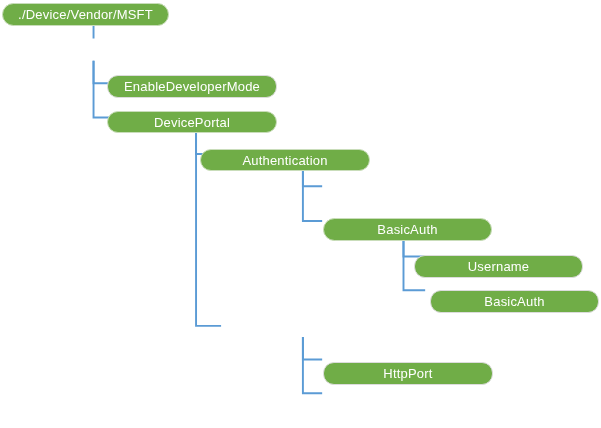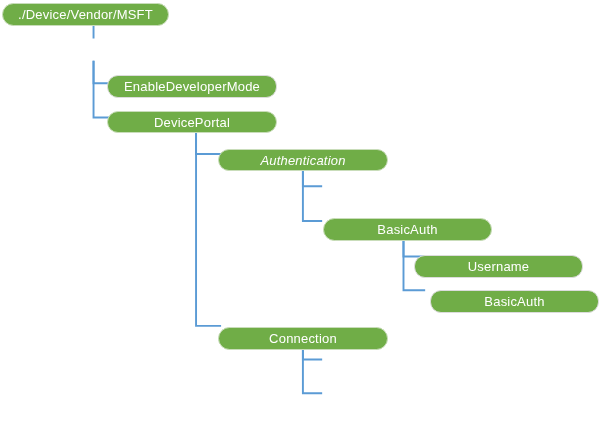--- a/index.html
+++ b/index.html
@@ -66,28 +66,28 @@
     </svg>
 <div class="node pill" style="left: 2px; top: 3px; width: 167px; height: 23px;">
       <span class="label">./Device/Vendor/MSFT</span>
     </div>
     <div class="node rect" style="left: 107px; top: 75px; width: 170px; height: 23px;">
       <span class="label">EnableDeveloperMode</span>
     </div>
     <div class="node pill" style="left: 107px; top: 111px; width: 170px; height: 22px;">
       <span class="label">DevicePortal</span>
     </div>
-    <div class="node pill" style="left: 218px; top: 149px; width: 170px; height: 22px; font-style: italic;">
+    <div class="node pill" style="left: 200px; top: 149px; width: 170px; height: 22px;">
       <span class="label">Authentication</span>
     </div>
     <div class="node pill" style="left: 323px; top: 218px; width: 169px; height: 23px;">
       <span class="label">BasicAuth</span>
     </div>
     <div class="node rect" style="left: 414px; top: 255px; width: 169px; height: 23px;">
       <span class="label">Username</span>
     </div>
     <div class="node rect" style="left: 430px; top: 290px; width: 169px; height: 23px;">
       <span class="label">BasicAuth</span>
     </div>
-    <div class="node pill" style="left: 218px; top: 327px; width: 170px; height: 23px;">
-      <span class="label">Connection</span>
+    <div class="node rect" style="left: 323px; top: 362px; width: 170px; height: 23px;">
+      <span class="label">HttpPort</span>
     </div>
   </div>
 
 </body></html>

